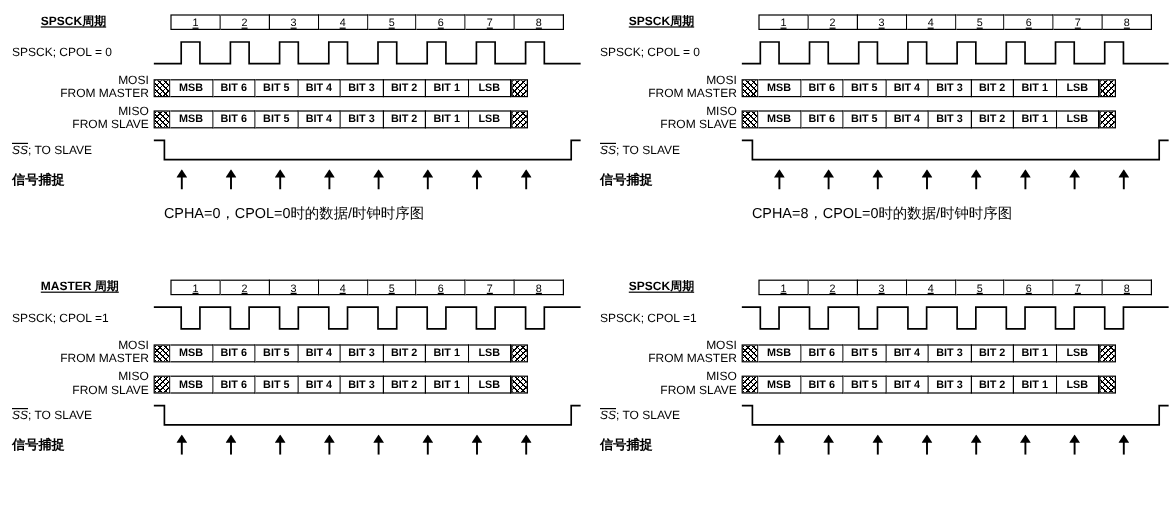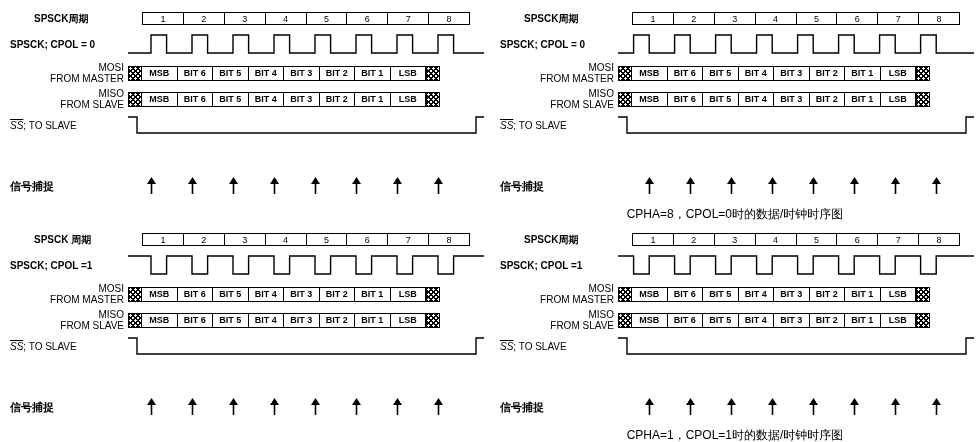--- a/index.html
+++ b/index.html
@@ -9,42 +9,42 @@
   .row{display:flex;align-items:center;}
   .label{width:122px;flex:none;font-size:10px;line-height:11px;box-sizing:border-box;padding-right:4px;}
   .label.left{text-align:left;padding-left:4px;}
   .label.right{text-align:right;}
   .label.indent{padding-left:28px;font-weight:bold;}
   .two-line div{text-align:right;}
   .capture-label{font-weight:bold;font-size:11px;}
   .ov{text-decoration:overline;font-style:italic;}
   .wave{width:356px;flex:none;position:relative;}
   
-  .cycle-row{height:20px;}
+  .cycle-row{height:20px;text-decoration:underline;}
   .cycle-boxes{display:flex;margin-left:14px;width:328px;height:13px;}
   .cycle-box{flex:1;border:1px solid #000;border-left:none;font-size:9px;line-height:12px;text-align:center;background:#fff;}
   .cycle-box:first-child{border-left:1px solid #000;}
   
-  .clock-row{height:32px;font-weight:bold;}
+  .clock-row{height:32px;}
   .clock-svg{display:block;}
   
   .bus-row{height:26px;}
   .bus{display:flex;width:312px;height:15px;}
   .hatch{width:14px;flex:none;border:1px solid #000;box-sizing:border-box;
     background-image:
       repeating-linear-gradient(45deg,#000 0,#000 1px,transparent 1px,transparent 3.5px),
       repeating-linear-gradient(135deg,#000 0,#000 1px,transparent 1px,transparent 3.5px);}
   .bus-cell{flex:1;border-top:1px solid #000;border-bottom:1px solid #000;border-right:1px solid #000;
     box-sizing:border-box;font-size:9px;font-weight:bold;text-align:center;line-height:13px;
     background:#fff;white-space:nowrap;overflow:hidden;}
   
   .ss-row{height:26px;}
   .ss-svg{display:block;}
   
-  .capture-row{height:24px;margin-top:36px;}
+  .capture-row{height:24px;}
   .arrows{position:relative;width:356px;height:20px;}
   .cap-arrow{position:absolute;top:1px;width:9px;height:17px;}
   .cap-arrow svg{display:block;}
   
   .caption{text-align:center;font-size:12px;margin-top:8px;width:478px;}
 </style>
 </head>
 <body>
 
 <div class="page">
@@ -169,20 +169,21 @@
             </div>
             <div class="cap-arrow" style="left: 306.34px;">
               <svg width="9" height="17">
                 <polygon points="4.5,0 0,7 9,7" fill="#000000"></polygon>
                 <line x1="4.5" y1="5" x2="4.5" y2="17" stroke="#000000" stroke-width="1.6"></line>
               </svg>
             </div>
           </div>
         </div>
     </div>
+    <div class="caption">CPHA=0，CPOL=0时的数据/时钟时序图</div>
   </div>
 
   <div class="quadrant">
     <div class="row cycle-row">
       <div class="label left indent">SPSCK周期</div>
       <div class="wave">
           <div class="cycle-boxes">
             <div class="cycle-box">1</div>
             <div class="cycle-box">2</div>
             <div class="cycle-box">3</div>
@@ -303,21 +304,21 @@
               </svg>
             </div>
           </div>
         </div>
     </div>
     <div class="caption">CPHA=8，CPOL=0时的数据/时钟时序图</div>
   </div>
 
   <div class="quadrant">
     <div class="row cycle-row">
-      <div class="label left indent">SPSCK 周期</div>
+      <div class="label left indent">MASTER 周期</div>
       <div class="wave">
           <div class="cycle-boxes">
             <div class="cycle-box">1</div>
             <div class="cycle-box">2</div>
             <div class="cycle-box">3</div>
             <div class="cycle-box">4</div>
             <div class="cycle-box">5</div>
             <div class="cycle-box">6</div>
             <div class="cycle-box">7</div>
             <div class="cycle-box">8</div>
@@ -557,16 +558,15 @@
             </div>
             <div class="cap-arrow" style="left: 313.72px;">
               <svg width="9" height="17">
                 <polygon points="4.5,0 0,7 9,7" fill="#000000"></polygon>
                 <line x1="4.5" y1="5" x2="4.5" y2="17" stroke="#000000" stroke-width="1.6"></line>
               </svg>
             </div>
           </div>
         </div>
     </div>
-    <div class="caption">CPHA=1，CPOL=1时的数据/时钟时序图</div>
   </div>
 
 </div>
 
 </body></html>

